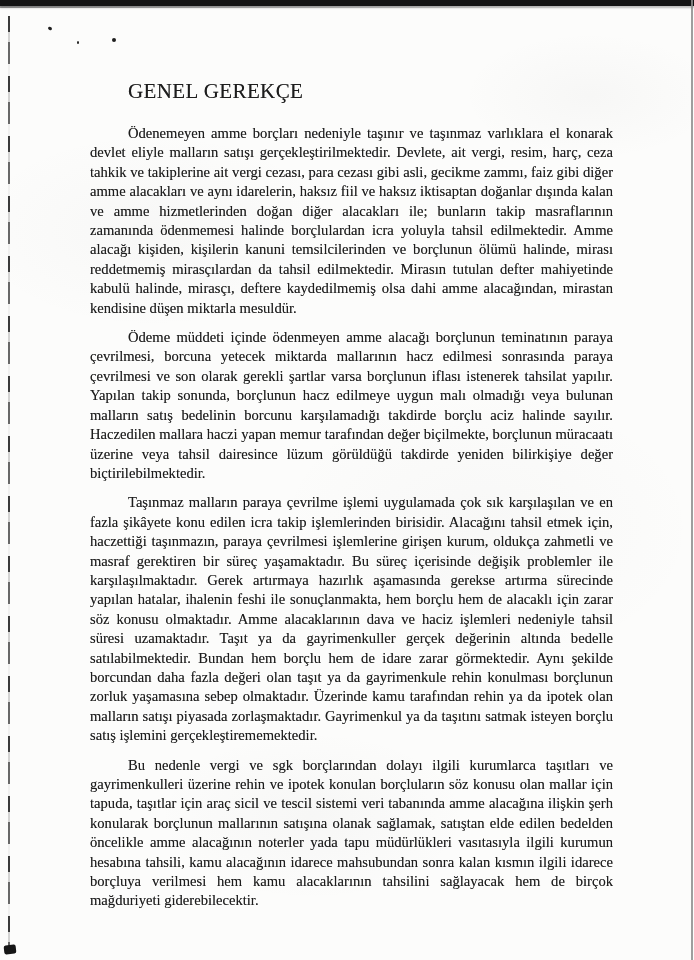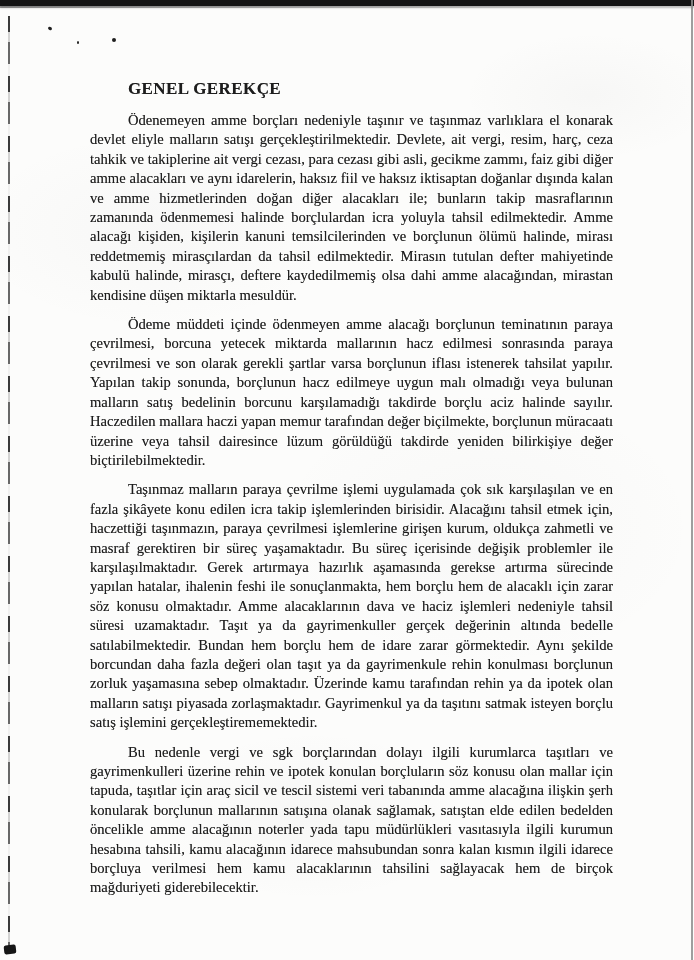--- a/index.html
+++ b/index.html
@@ -82,36 +82,36 @@
   
   .textblock {
     position: absolute;
     left: 90px;
     top: 79px;
     width: 523px;
     color: #1d1d1d;
     text-shadow: 0 0 0.5px rgba(40,40,40,0.55);
   }
   .doc-title {
-    font-size: 17px;
-    font-weight: bold;
+    font-size: 21px;
+    font-weight: normal;
     letter-spacing: 0.4px;
     margin: 0 0 0 38px;
     padding: 0;
   }
   .textblock p {
     font-size: 14.6px;
     line-height: 19.4px;
     text-align: justify;
     text-indent: 38px;
     margin: 10px 0 0 0;
     padding: 0;
   }
   .textblock p.first {
-    margin-top: 12px;
+    margin-top: 20px;
   }
 </style>
 </head>
 <body>
 
 <div class="page">
 
   <div class="edge-top"></div>
   <div class="edge-left"></div>
   <div class="edge-right"></div>

